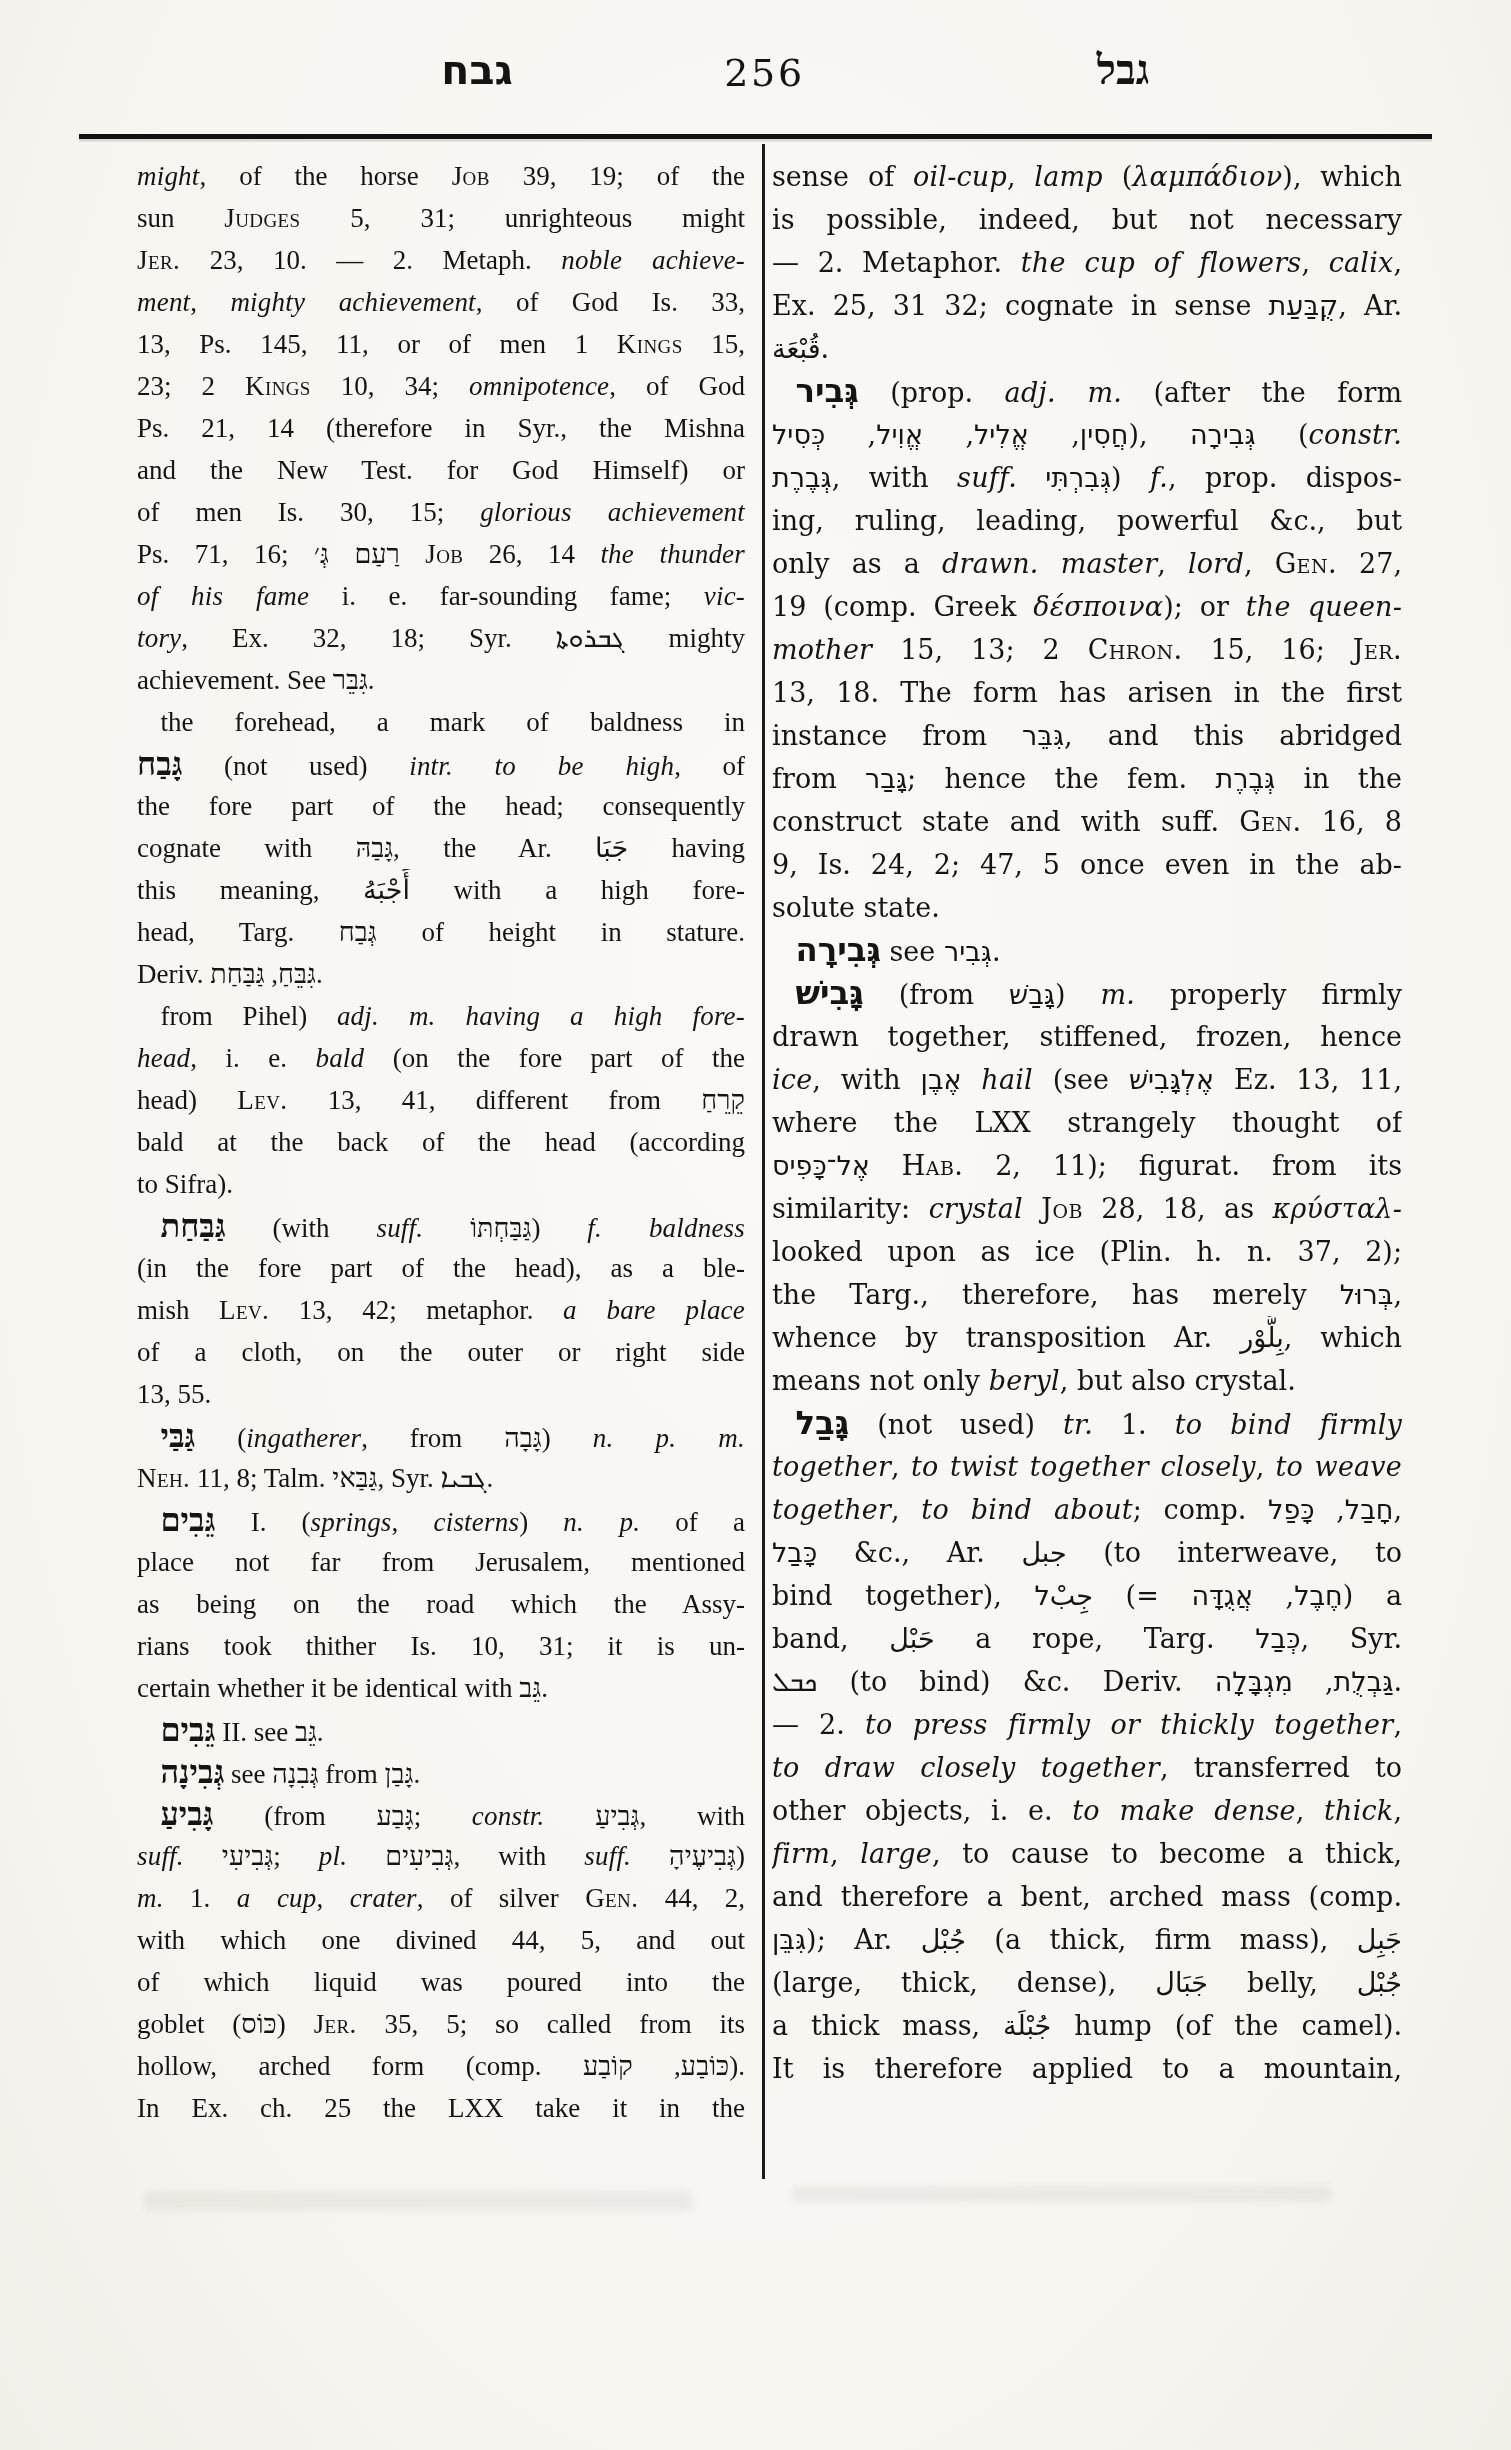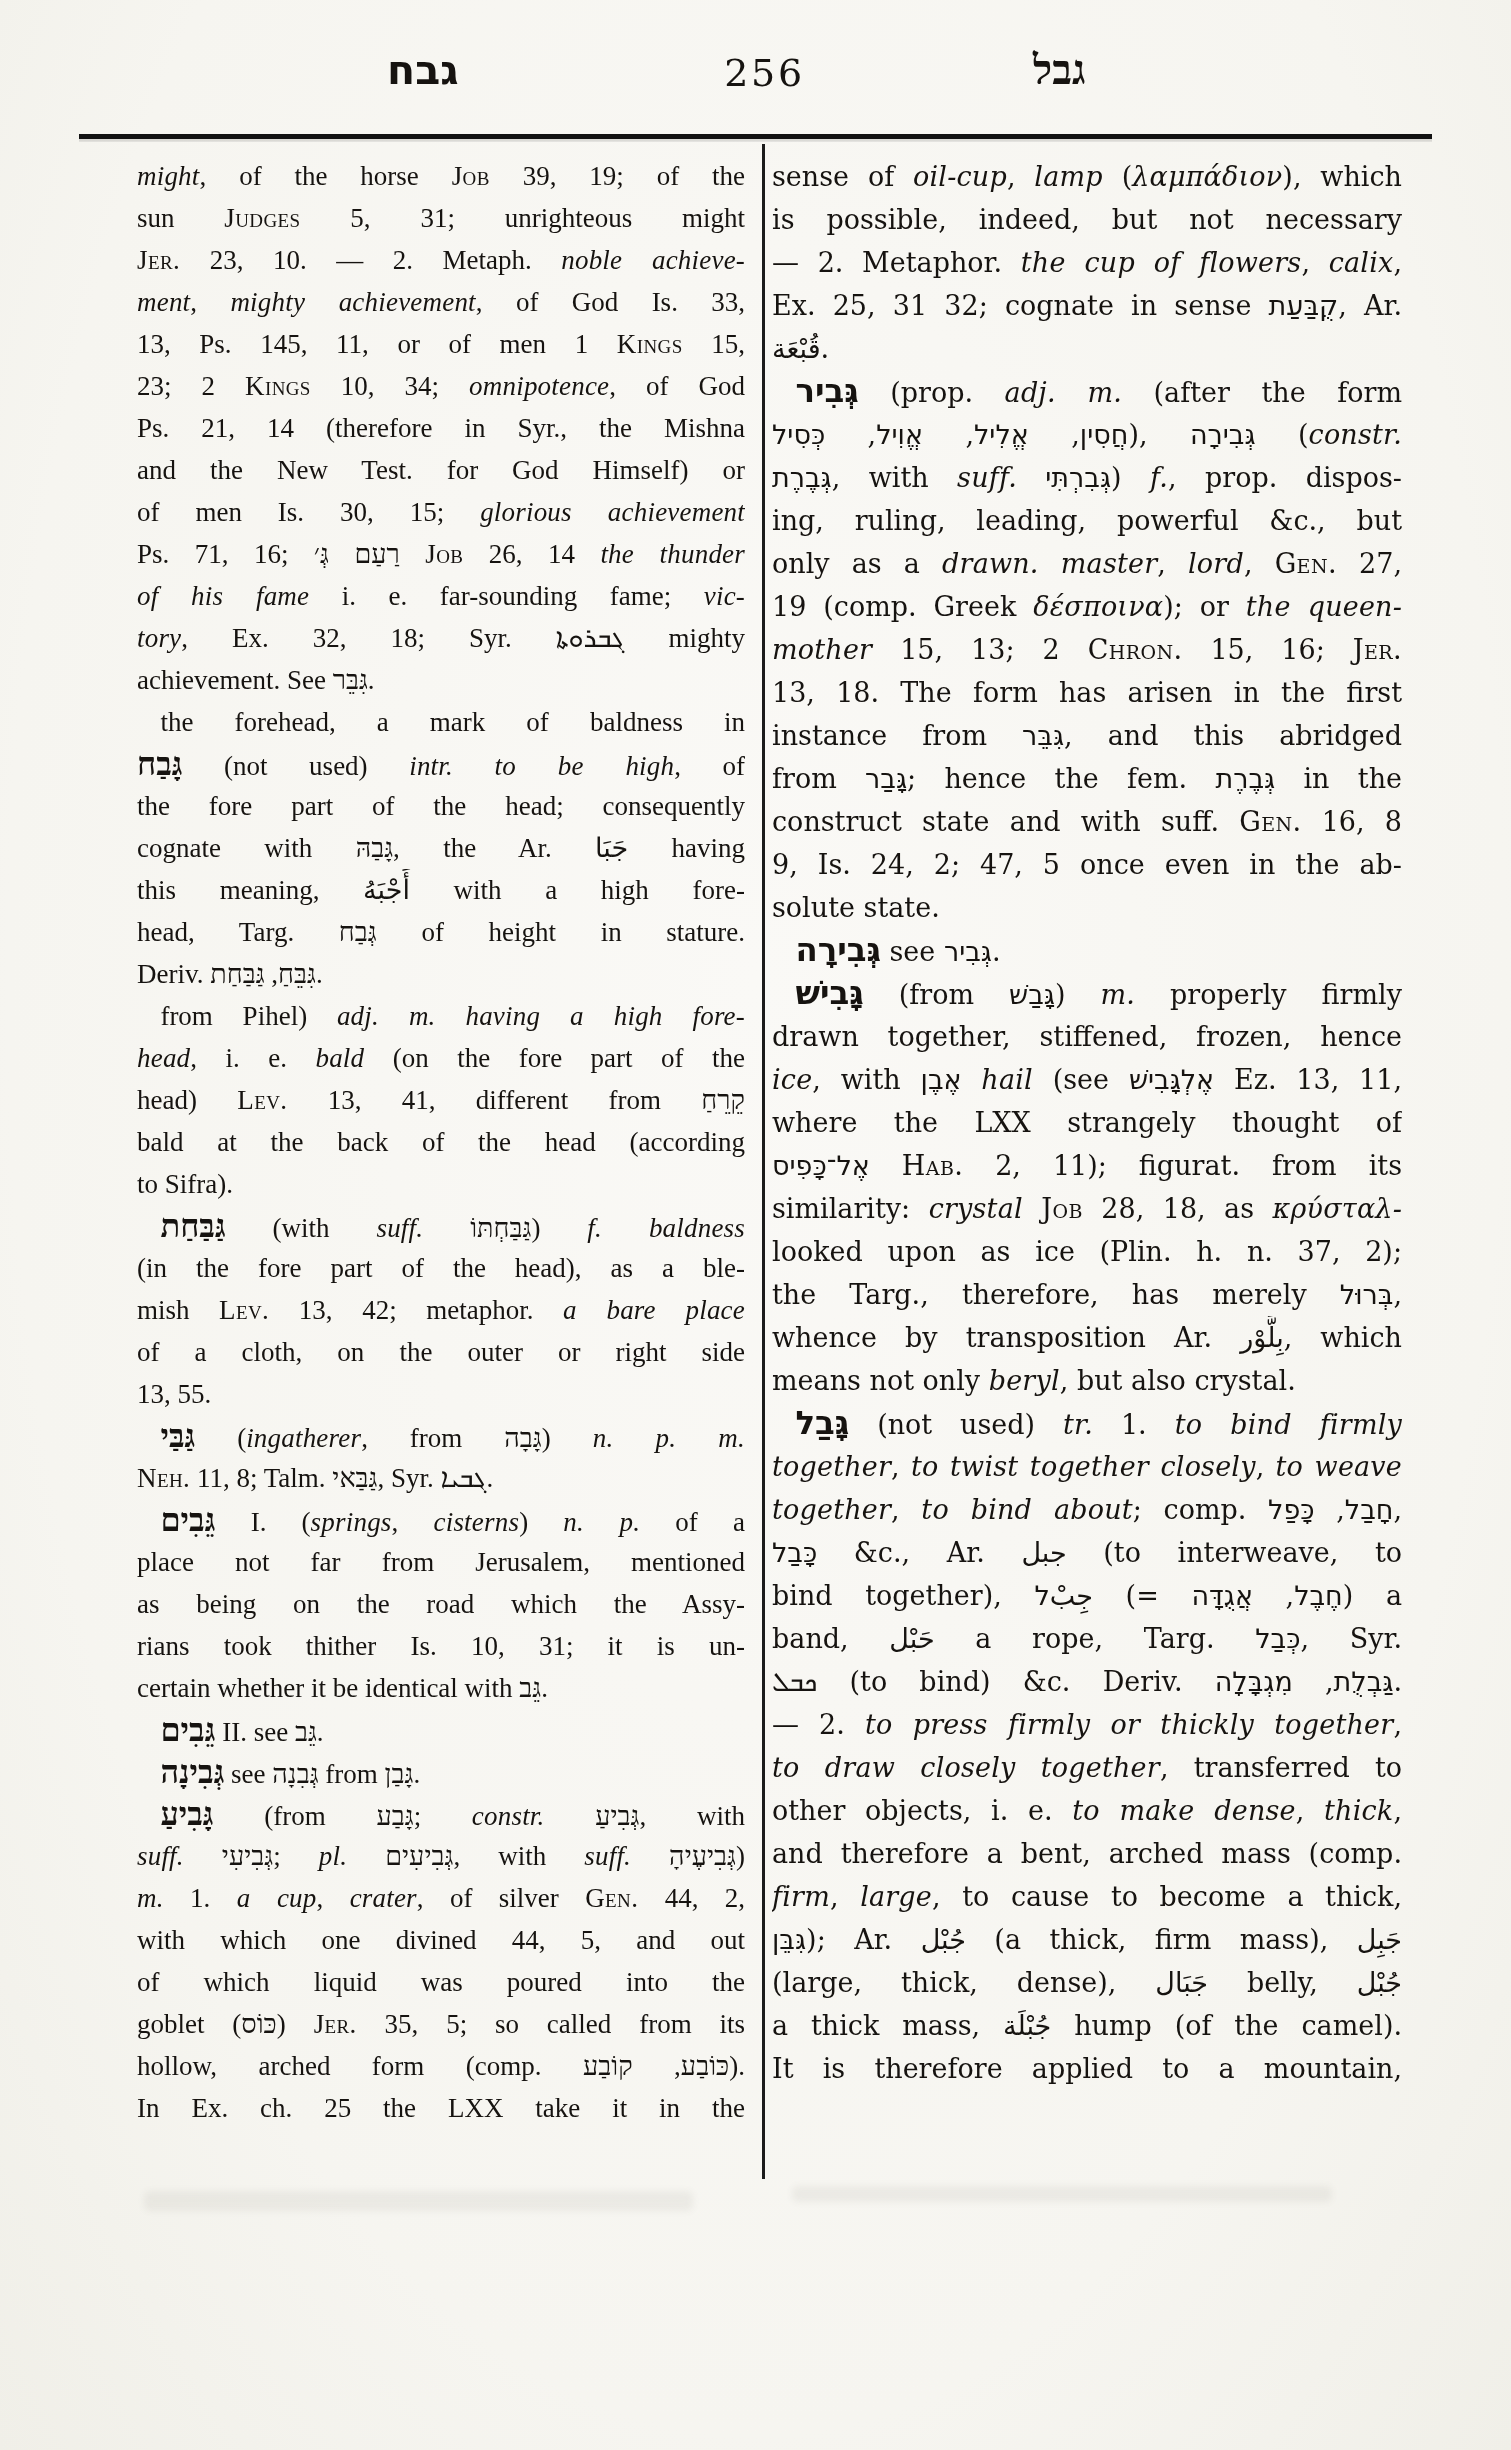--- a/index.html
+++ b/index.html
@@ -9,21 +9,21 @@
     background:#f8f7f3;
     background-image:radial-gradient(ellipse at 50% 40%, #faf9f6 0%, #f6f5f0 70%, #f0efe8 100%);
     font-family:"DejaVu Serif","DejaVu Sans",serif;
     color:#161310;
     overflow:hidden;
   }
   
   .head-word{
     position:absolute;top:43px;width:180px;
     font-family:"DejaVu Sans","DejaVu Serif",sans-serif;
-    font-size:41px;font-weight:bold;line-height:54px;
+    font-size:41px;font-weight:bold;text-align:center;line-height:54px;
   }
   .head-left{left:387px;}
   .head-right{left:1033px;font-family:Liberation Serif, serif;}
   .head-num{
     position:absolute;top:50px;left:0;width:1529px;text-align:center;
     font-size:38px;letter-spacing:2.7px;line-height:47px;
   }
   .head-rule{
     position:absolute;top:134px;left:79px;width:1353px;height:4.5px;
     background:#121212;box-shadow:0 2.7px 0 rgba(20,20,20,.12);
@@ -175,22 +175,22 @@
         <div class="ln jst"><span class="hw"><span dir="rtl">גָּבַל</span></span> (not used) <i>tr.</i> 1. <i>to bind firmly</i></div>
         <div class="ln jst"><i>together</i>, <i>to twist together closely</i>, <i>to weave</i></div>
         <div class="ln jst"><i>together</i>, <i>to bind about</i>; comp. <span dir="rtl">חָבַל, כָּפַל</span>,</div>
         <div class="ln jst"><span dir="rtl">כָּבַל</span> &amp;c., Ar. <span dir="rtl">جبل</span> (to interweave, to</div>
         <div class="ln jst">bind together), <span dir="rtl">جِبْל</span> (= <span dir="rtl">חֶבֶל, אֲגֻדָּה</span>) a</div>
         <div class="ln jst">band, <span dir="rtl">حَبْل</span> a rope, Targ. <span dir="rtl">כְּבַל</span>, Syr.</div>
         <div class="ln jst"><span dir="rtl">ܟܒܠ</span> (to bind) &amp;c. Deriv. <span dir="rtl">גַּבְלֻת, מִגְבָּלָה</span>.</div>
         <div class="ln jst">— 2. <i>to press firmly or thickly together</i>,</div>
         <div class="ln jst"><i>to draw closely together</i>, transferred to</div>
         <div class="ln jst">other objects, i. e. <i>to make dense</i>, <i>thick</i>,</div>
+        <div class="ln jst"><i>firm</i>, <i>large</i>, to cause to become a thick,</div>
         <div class="ln jst">and therefore a bent, arched mass (comp.</div>
-        <div class="ln jst"><i>firm</i>, <i>large</i>, to cause to become a thick,</div>
         <div class="ln jst"><span dir="rtl">גִּבֵּן</span>); Ar. <span dir="rtl">جُبْل</span> (a thick, firm mass), <span dir="rtl">جَبِل</span></div>
         <div class="ln jst">(large, thick, dense), <span dir="rtl">جَبَال</span> belly, <span dir="rtl">جُبْل</span></div>
         <div class="ln jst">a thick mass, <span dir="rtl">جُبْلَة</span> hump (of the camel).</div>
         <div class="ln jst">It is therefore applied to a mountain,</div>
       </div>
     </div>
 
   <div class="smudge smudge-left"></div>
   <div class="smudge smudge-right"></div>
 </div>

